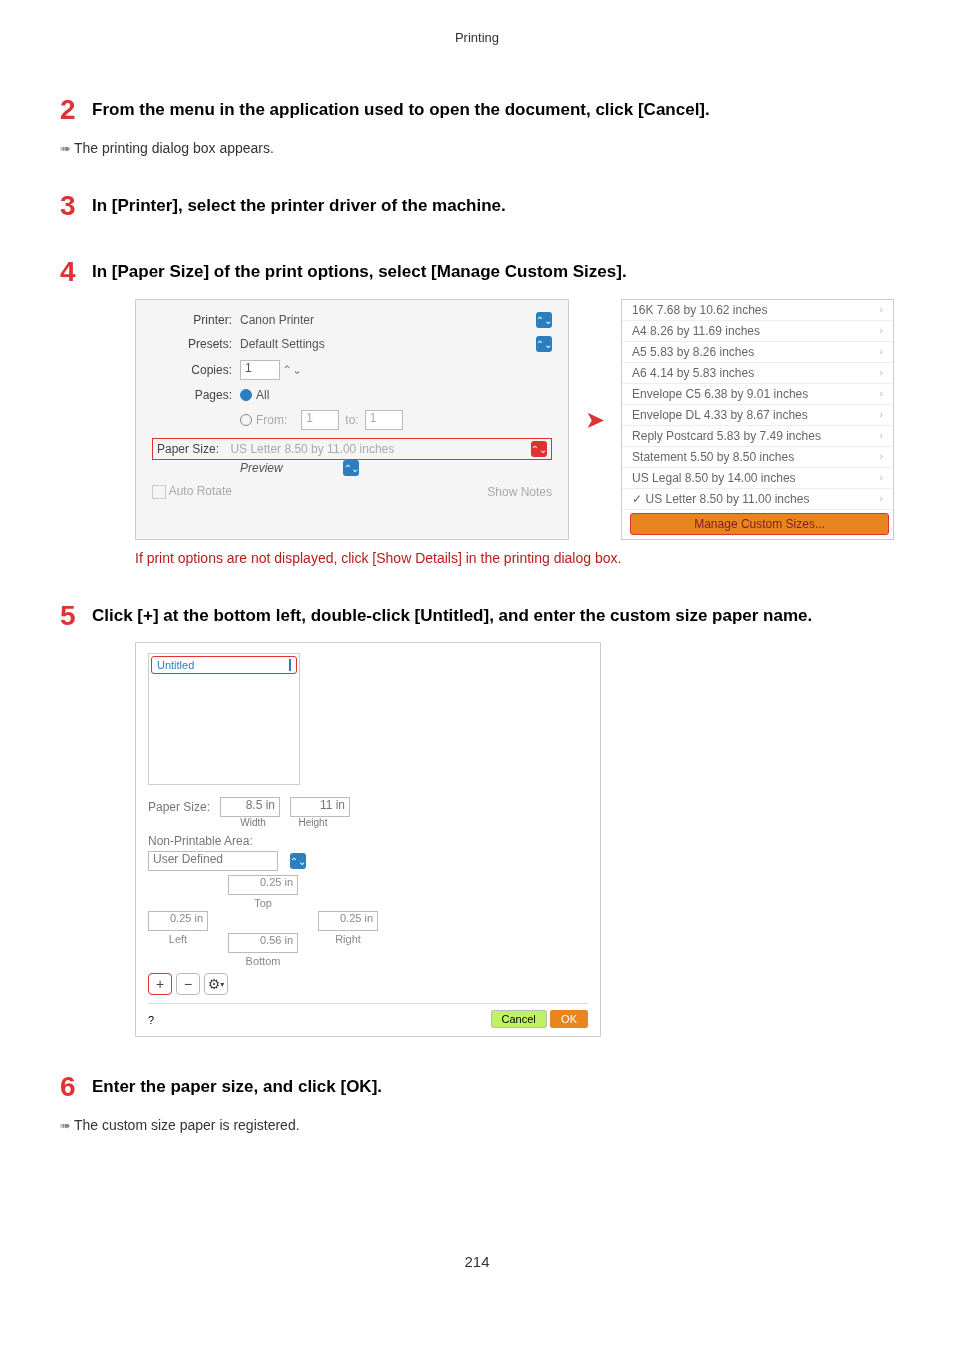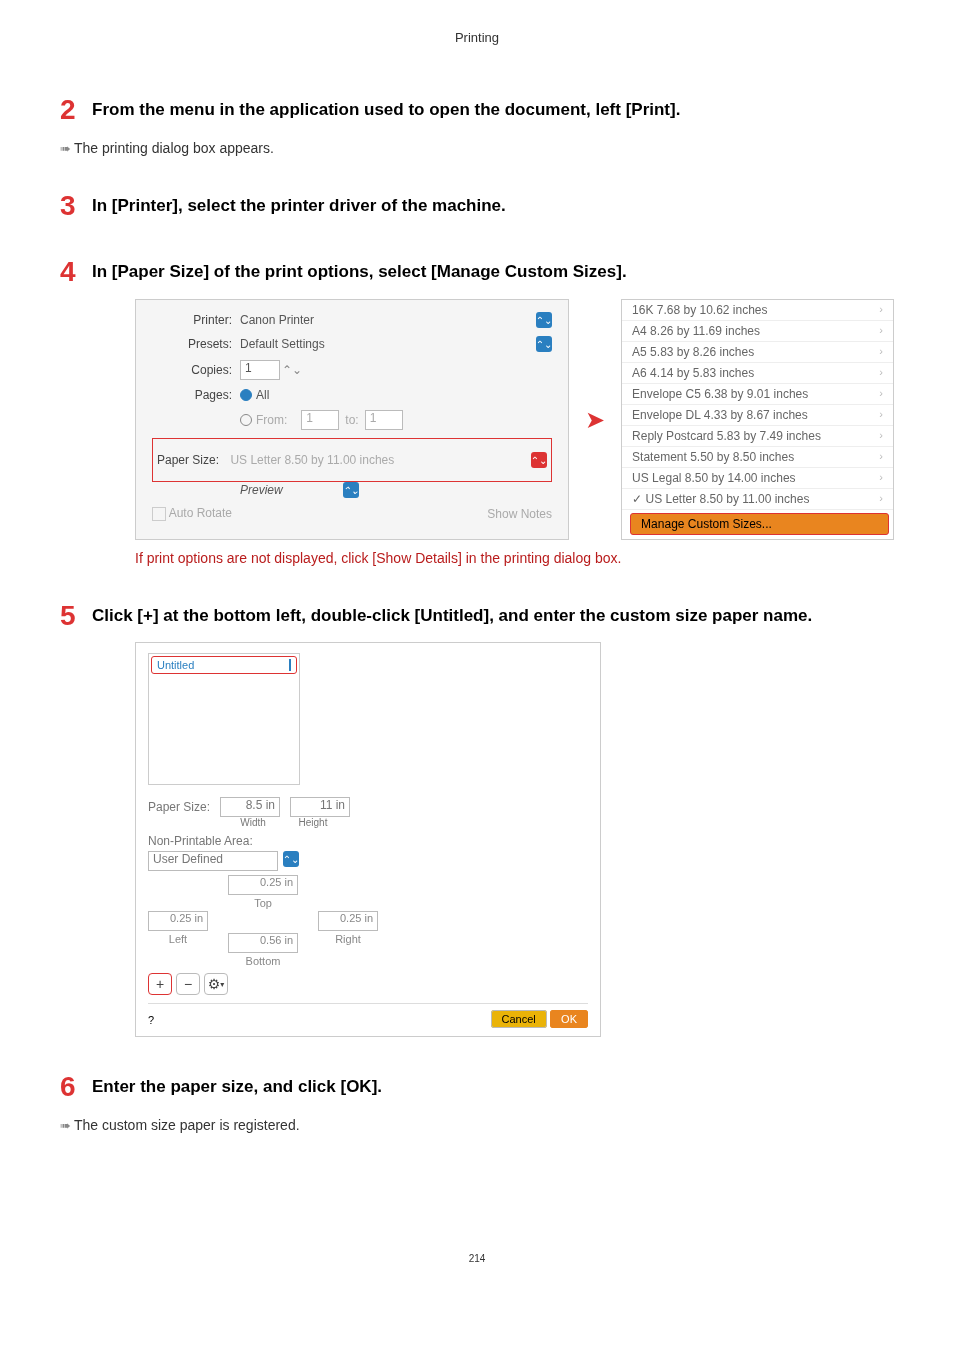--- a/index.html
+++ b/index.html
@@ -83,21 +83,21 @@
     color: #fff;
     font-size: 10px;
     display: inline-flex;
     align-items: center;
     justify-content: center;
   }
   .chip-red { background: #d33; }
   .dim-text { color: #aaa; }
   .paper-row {
     border: 1px solid #d33;
-    padding: 13px 4px;
+    padding: 2px 4px;
     display: flex;
     align-items: center;
     justify-content: space-between;
   }
   .radio { display: inline-flex; align-items: center; gap: 4px; margin-right: 14px; }
   .bullet {
     width: 10px; height: 10px; border-radius: 50%;
     border: 1px solid #888; display: inline-block;
   }
   .bullet.sel { background: #2a7fc0; border-color: #2a7fc0; }
@@ -114,21 +114,22 @@
     padding: 3px 10px;
     color: #666;
     border-bottom: 1px solid #eee;
   }
   .size-menu .mi .chev { color: #bbb; font-size: 11px; }
   .size-menu .mi.red {
     border: 1px solid #d33;
     margin: 3px 4px 4px 8px;
     border-radius: 3px;
     background: #e9851f;
-    color: #000000;
+    color: #7f1d1d;
+    justify-content: center;
   }
   .red-arrow {
     color: #d33;
     font-size: 24px;
     align-self: center;
     margin: 0 6px;
   }
   .custom-dialog {
     border: 1px solid #ccc;
     background: #fff;
@@ -180,40 +181,40 @@
     border-top: 1px solid #ddd;
     display: flex;
     justify-content: space-between;
     padding-top: 8px; margin-top: 8px;
   }
   .btn {
     border: 1px solid #bbb;
     border-radius: 3px;
     padding: 2px 10px;
     font-size: 11px;
-    background: #eab308;
+    background: #bef264;
   }
   .btn.ok { background: #e9851f; color: #fff; border-color: #e9851f; }
   .footer-num {
     text-align: center;
-    font-size: 10px;
+    font-size: 15px;
     color: #333;
     margin-top: 120px;
   }
 </style>
 </head>
 <body>
 
 <div class="page">
   <div class="header-title">Printing</div>
 
   <div class="step">
     <div class="step-head">
       <div class="step-num">2</div>
-      <div class="step-title">From the menu in the application used to open the document, left [Print].</div>
+      <div class="step-title">From the menu in the application used to open the document, click [Cancel].</div>
     </div>
     <div class="sub">
       <span class="arrow-icon">➠</span><span>The printing dialog box appears.</span>
     </div>
   </div>
 
   <div class="step">
     <div class="step-head">
       <div class="step-num">3</div>
       <div class="step-title">In [Printer], select the printer driver of the machine.</div>
@@ -345,21 +346,21 @@
             <div style="display:flex;align-items:center;gap:10px;">
               <span>Paper Size:</span>
               <span class="row-input" style="width:50px;text-align:right;">8.5 in</span>
               <span class="row-input" style="width:50px;text-align:right;">11 in</span>
             </div>
             <div style="display:flex;gap:10px;padding-left:80px;font-size:10px;">
               <span style="width:50px;text-align:center;">Width</span>
               <span style="width:50px;text-align:center;">Height</span>
             </div>
             <div style="margin-top:6px;">Non-Printable Area:</div>
-            <div style="display:flex;gap:5px;margin-top:3px;">
+            <div style="display:flex;align-items:center;gap:12px;margin-top:3px;">
               <span class="row-input" style="width:120px;">User Defined</span>
               <span class="chip">⌃⌄</span>
             </div>
             <div class="margins-grid">
               <span></span>
                 <span class="row-input" style="text-align:right;">0.25 in</span>
                 <span></span>
               <span></span>
                 <span style="text-align:center;">Top</span>
                 <span></span>

